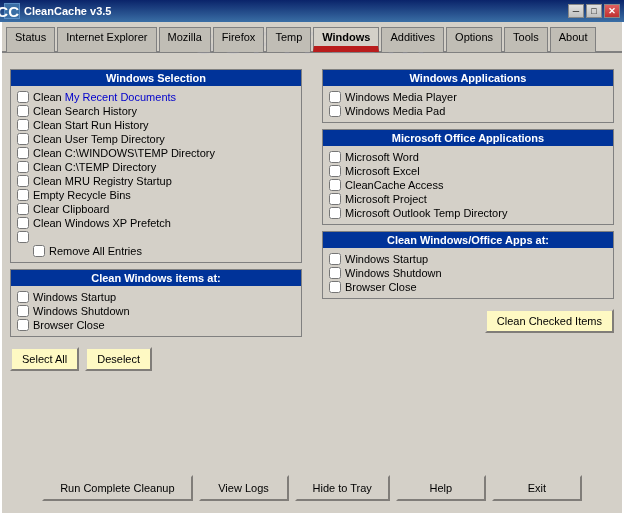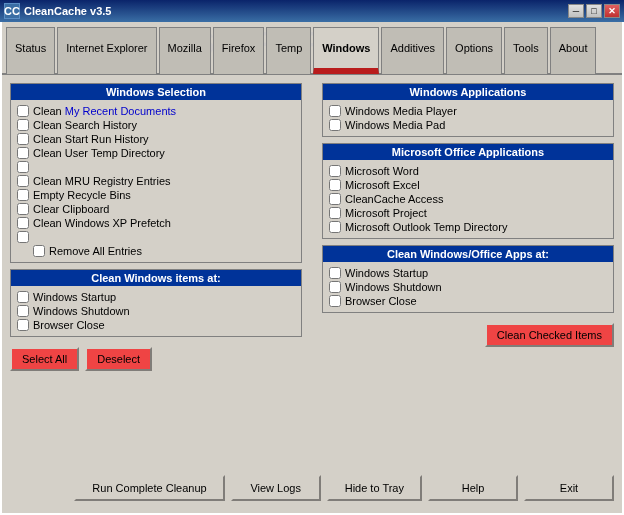--- a/index.html
+++ b/index.html
@@ -23,22 +23,22 @@
       font-weight: bold;
     }
     #titlebar .title-icon {
       width: 16px;
       height: 16px;
       background: #3a6ea5;
       border: 1px solid #5a8ec5;
       margin-right: 4px;
       display: flex;
       align-items: center;
-      justify-content: center;
-      font-size: 11px;
+      justify-content: flex-end;
+      font-size: 15px;
       color: white;
     }
     #titlebar .title-text { flex: 1; }
     #titlebar .win-btns { display: flex; gap: 2px; }
     #titlebar .win-btn {
       width: 16px; height: 14px;
       border: 1px solid #888;
       font-size: 9px;
       cursor: pointer;
       display: flex; align-items: center; justify-content: center;
@@ -59,21 +59,21 @@
 
     
     #tab-bar {
       display: flex;
       background: #d4d0c8;
       padding: 4px 4px 0 4px;
       border-bottom: 2px solid #808080;
       flex-shrink: 0;
     }
     .tab {
-      padding: 14px 8px;
+      padding: 3px 8px;
       border: 1px solid #808080;
       border-bottom: none;
       background: #d4d0c8;
       cursor: pointer;
       font-size: 11px;
       margin-right: 2px;
       position: relative;
       top: 1px;
     }
     .tab.active {
@@ -92,20 +92,21 @@
       padding: 8px;
       display: flex;
       flex-direction: column;
     }
 
     
     #columns {
       display: flex;
       gap: 20px;
       flex: 1;
+      margin-top: 8px;
     }
 
     .column { flex: 1; display: flex; flex-direction: column; gap: 6px; }
 
     
     .section {
       border: 1px solid #808080;
       background: #d4d0c8;
     }
     .section-header {
@@ -133,27 +134,27 @@
     }
     .checkbox-row.indented {
       padding-left: 16px;
     }
     .link-blue { color: #0000cc; }
 
     #footer-row {
       display: flex;
       gap: 6px;
       padding: 6px 0 4px 0;
-      justify-content: flex-end;
+      justify-content: center;
       flex-shrink: 0;
     }
 
     .btn {
       border: 2px outset #d4d0c8;
-      background: #ef4444;
+      background: #fef9c3;
       padding: 4px 10px;
       font-size: 11px;
       cursor: pointer;
       font-family: 'Tahoma', Arial, sans-serif;
     }
     .btn-footer {
       border: 2px outset #d4d0c8;
       background: #d4d0c8;
       padding: 5px 16px;
       font-size: 11px;
@@ -229,24 +230,29 @@
             <div class="checkbox-row">
               <input type="checkbox" style="">
               <span>Clean Start Run History</span>
             </div>
             <div class="checkbox-row">
               <input type="checkbox" style="">
               <span>Clean User Temp Directory</span>
             </div>
             <div class="checkbox-row">
               <input type="checkbox" style="">
-            </div>
-            <div class="checkbox-row">
-              <input type="checkbox" style="">
-              <span>Clean MRU Registry Entries</span>
+              <span>Clean C:\WINDOWS\TEMP Directory</span>
+            </div>
+            <div class="checkbox-row">
+              <input type="checkbox" style="">
+              <span>Clean C:\TEMP Directory</span>
+            </div>
+            <div class="checkbox-row">
+              <input type="checkbox" style="">
+              <span>Clean MRU Registry Startup</span>
             </div>
             <div class="checkbox-row">
               <input type="checkbox" style="">
               <span>Empty Recycle Bins</span>
             </div>
             <div class="checkbox-row">
               <input type="checkbox" style="">
               <span>Clear Clipboard</span>
             </div>
             <div class="checkbox-row">

